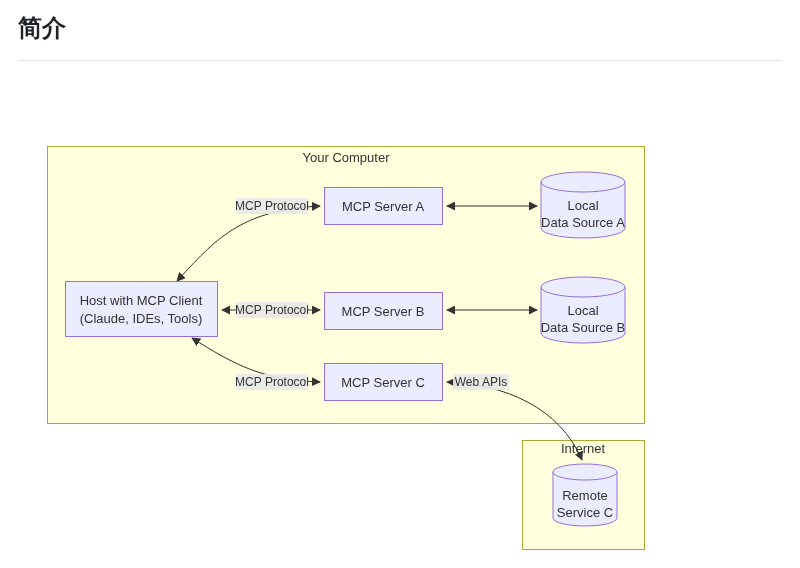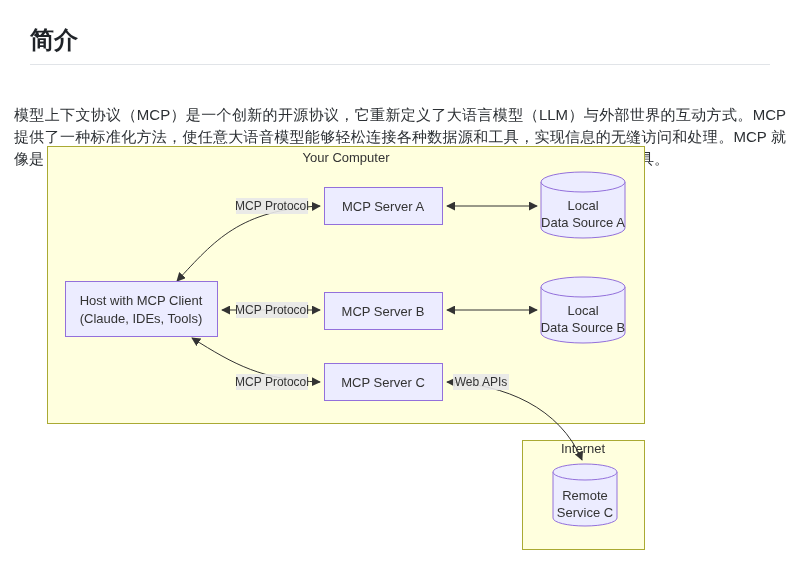--- a/index.html
+++ b/index.html
@@ -8,25 +8,25 @@
     width:800px;height:568px;
     background:#ffffff;
     font-family:"Liberation Sans","DejaVu Sans",sans-serif;
     overflow:hidden;
   }
   .doc-head{
     margin:0;
     padding:10px 14px 8px 14px;
   }
   h1.title{
-    margin:16px;
+    margin:4px;
     font-size:24px;
     font-weight:700;
     color:#1f2328;
-    padding-bottom:9px;
+    padding-bottom:17px;
     border-bottom:1px solid #e1e4e8;
     line-height:1.2;
   }
   p.intro{
     margin:15px 14px 0 14px;
     font-size:15px;
     line-height:22px;
     color:#2b2f33;
     text-align:justify;
   }
@@ -46,21 +46,20 @@
 </style>
 </head>
 <body>
 
 <div class="page">
 
   <div class="doc-head">
     <h1 class="title">简介</h1>
   </div>
 
-  <p class="intro">模型上下文协议（MCP）是一个创新的开源协议，它重新定义了大语言模型（LLM）与外部世界的互动方式。MCP 提供了一种标准化方法，使任意大语音模型能够轻松连接各种数据源和工具，实现信息的无缝访问和处理。MCP 就像是 AI 应用程序的 USB-C 接口，为 AI 模型提供了一种标准化的方式来连接不同的数据源和工具。</p>
 
   <svg class="diagram" width="800" height="428" viewBox="0 0 800 428">
     <defs>
       <marker id="arrowE" viewBox="0 0 10 10" refX="9" refY="5" markerWidth="9" markerHeight="9" orient="auto">
         <path d="M0,0 L10,5 L0,10 z" fill="#333333"></path>
       </marker>
       <marker id="arrowS" viewBox="0 0 10 10" refX="9" refY="5" markerWidth="9" markerHeight="9" orient="auto-start-reverse">
         <path d="M0,0 L10,5 L0,10 z" fill="#333333"></path>
       </marker>
     </defs>

